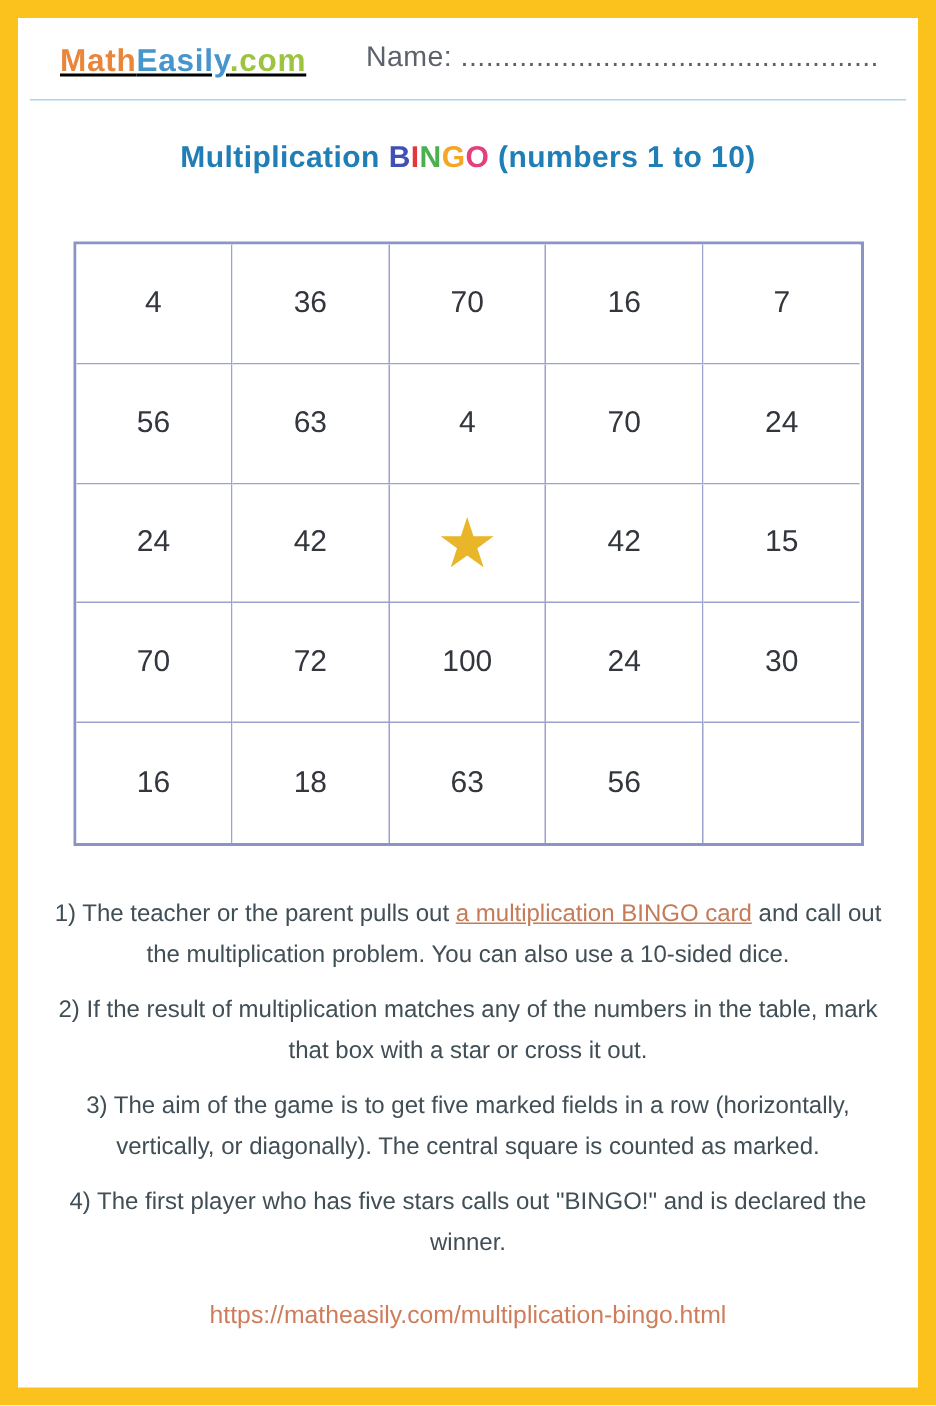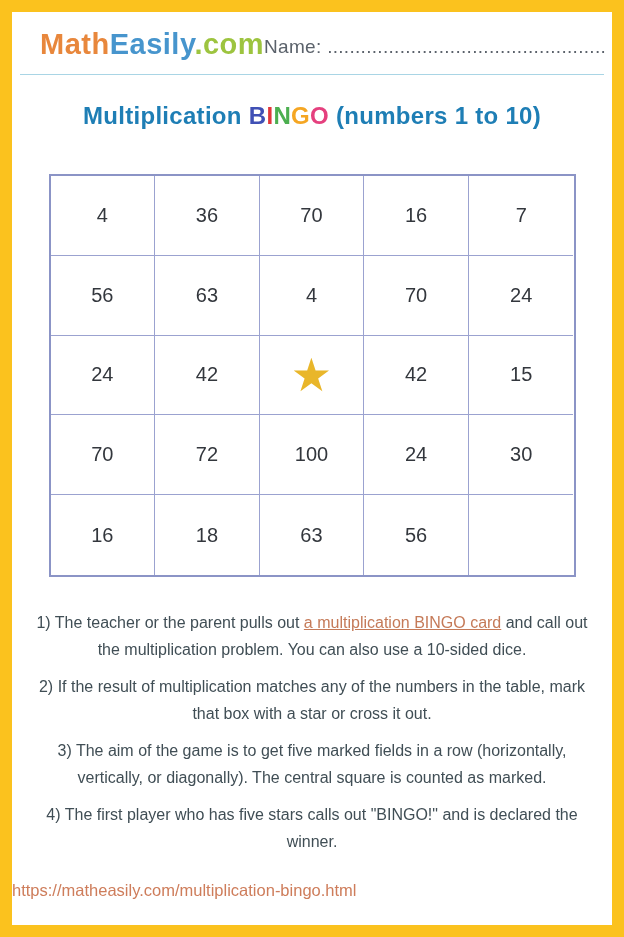--- a/index.html
+++ b/index.html
@@ -16,42 +16,43 @@
     position: relative;
   }
   
   .header {
     display: flex;
     align-items: flex-end;
     justify-content: space-between;
     padding: 16px 26px 0 28px;
   }
   .logo {
-    font-size: 29px;
+    font-size: 21px;
     font-weight: bold;
     letter-spacing: 0.5px;
     white-space: nowrap;
+    text-decoration: underline;
   }
   .name-area {
     font-size: 19px;
     color: #5B626B;
     white-space: nowrap;
     padding-bottom: 3px;
     letter-spacing: 0.3px;
   }
   .header-rule {
     border: none;
     border-top: 1px solid #A9D5E5;
     margin: 13px 8px 0 8px;
   }
   
   .title {
     margin-top: 27px;
     text-align: center;
-    font-size: 24px;
+    font-size: 20px;
     font-weight: bold;
     color: #1E7EB5;
     letter-spacing: 0.3px;
   }
   .title .bingo-letter { font-weight: bold; }
   
   .bingo-grid {
     width: 527px;
     height: 403px;
     margin: 44px auto 0 auto;
@@ -88,20 +89,21 @@
   }
   .instructions p { margin-bottom: 10px; }
   .inline-link {
     color: #C57A58;
     text-decoration: underline;
     cursor: pointer;
   }
   
   .footer {
     margin-top: 26px;
+    text-align: center;
     font-size: 16.5px;
   }
   .footer a {
     color: #CE7D5B;
     text-decoration: none;
     cursor: pointer;
   }
 </style>
 </head>
 <body>

